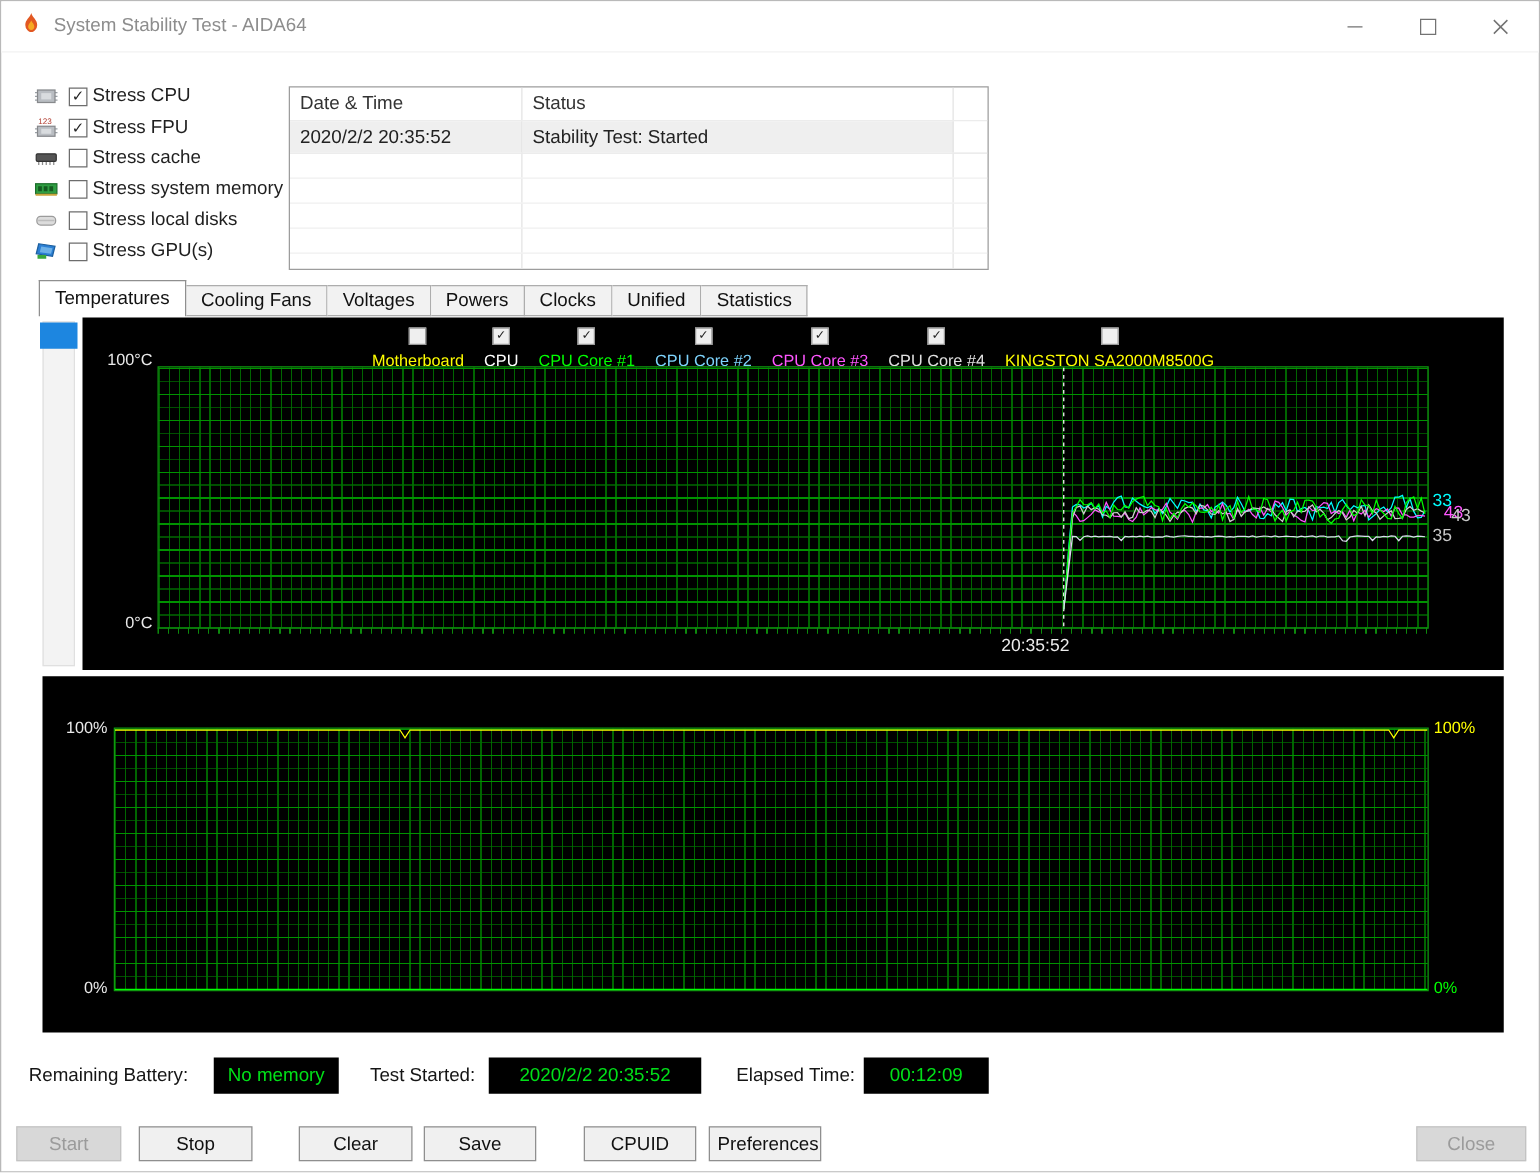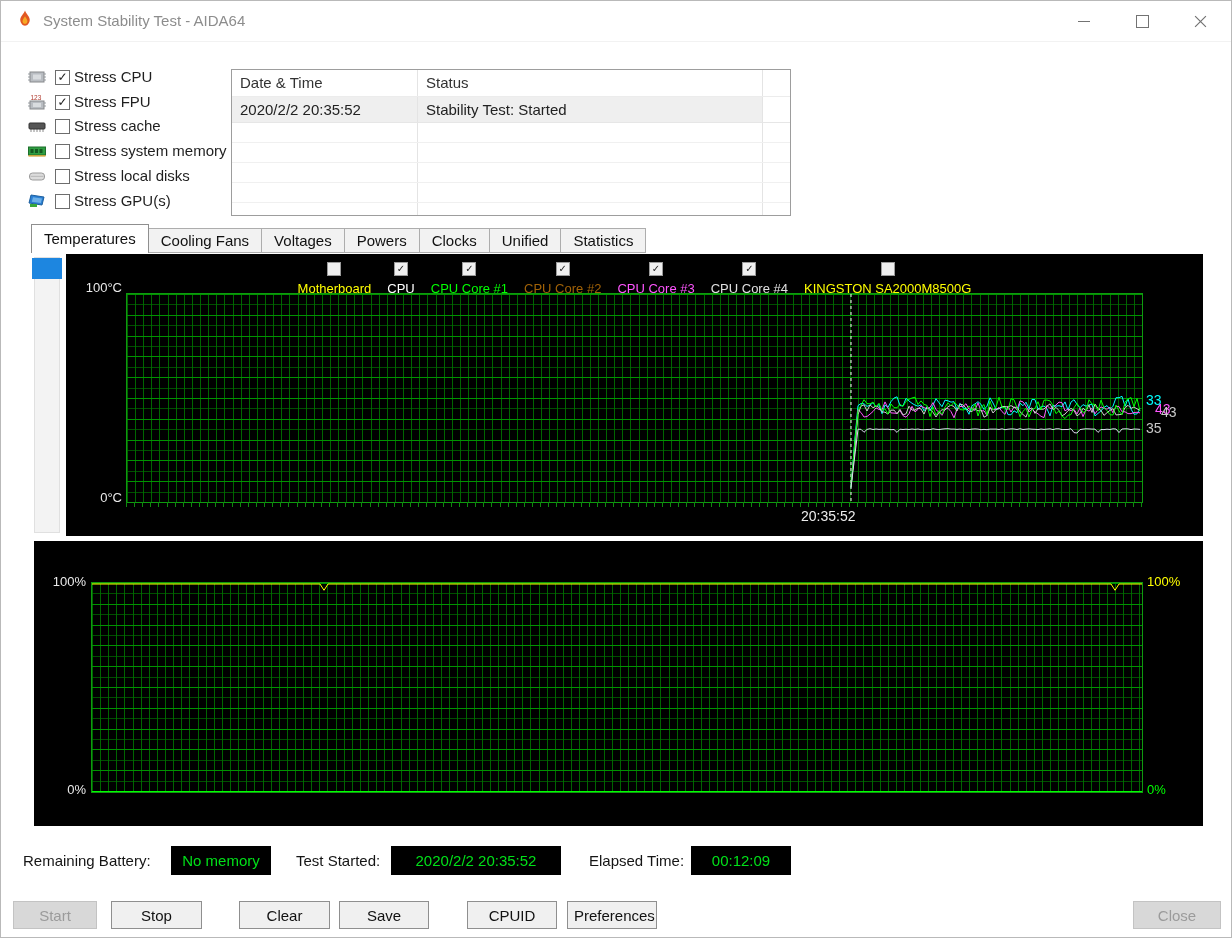--- a/index.html
+++ b/index.html
@@ -245,21 +245,21 @@
         <span class="litem">
           <span class="lcb">✓</span>
           <span class="llabel" style="color: rgb(255, 255, 255);">CPU</span>
         </span>
         <span class="litem">
           <span class="lcb">✓</span>
           <span class="llabel" style="color: rgb(0, 255, 0);">CPU Core #1</span>
         </span>
         <span class="litem">
           <span class="lcb">✓</span>
-          <span class="llabel" style="color: #a16207;">CPU Core #2</span>
+          <span class="llabel" style="color: #7dd3fc;">CPU Core #2</span>
         </span>
         <span class="litem">
           <span class="lcb">✓</span>
           <span class="llabel" style="color: rgb(255, 85, 255);">CPU Core #3</span>
         </span>
         <span class="litem">
           <span class="lcb">✓</span>
           <span class="llabel" style="color: rgb(224, 224, 224);">CPU Core #4</span>
         </span>
         <span class="litem">

